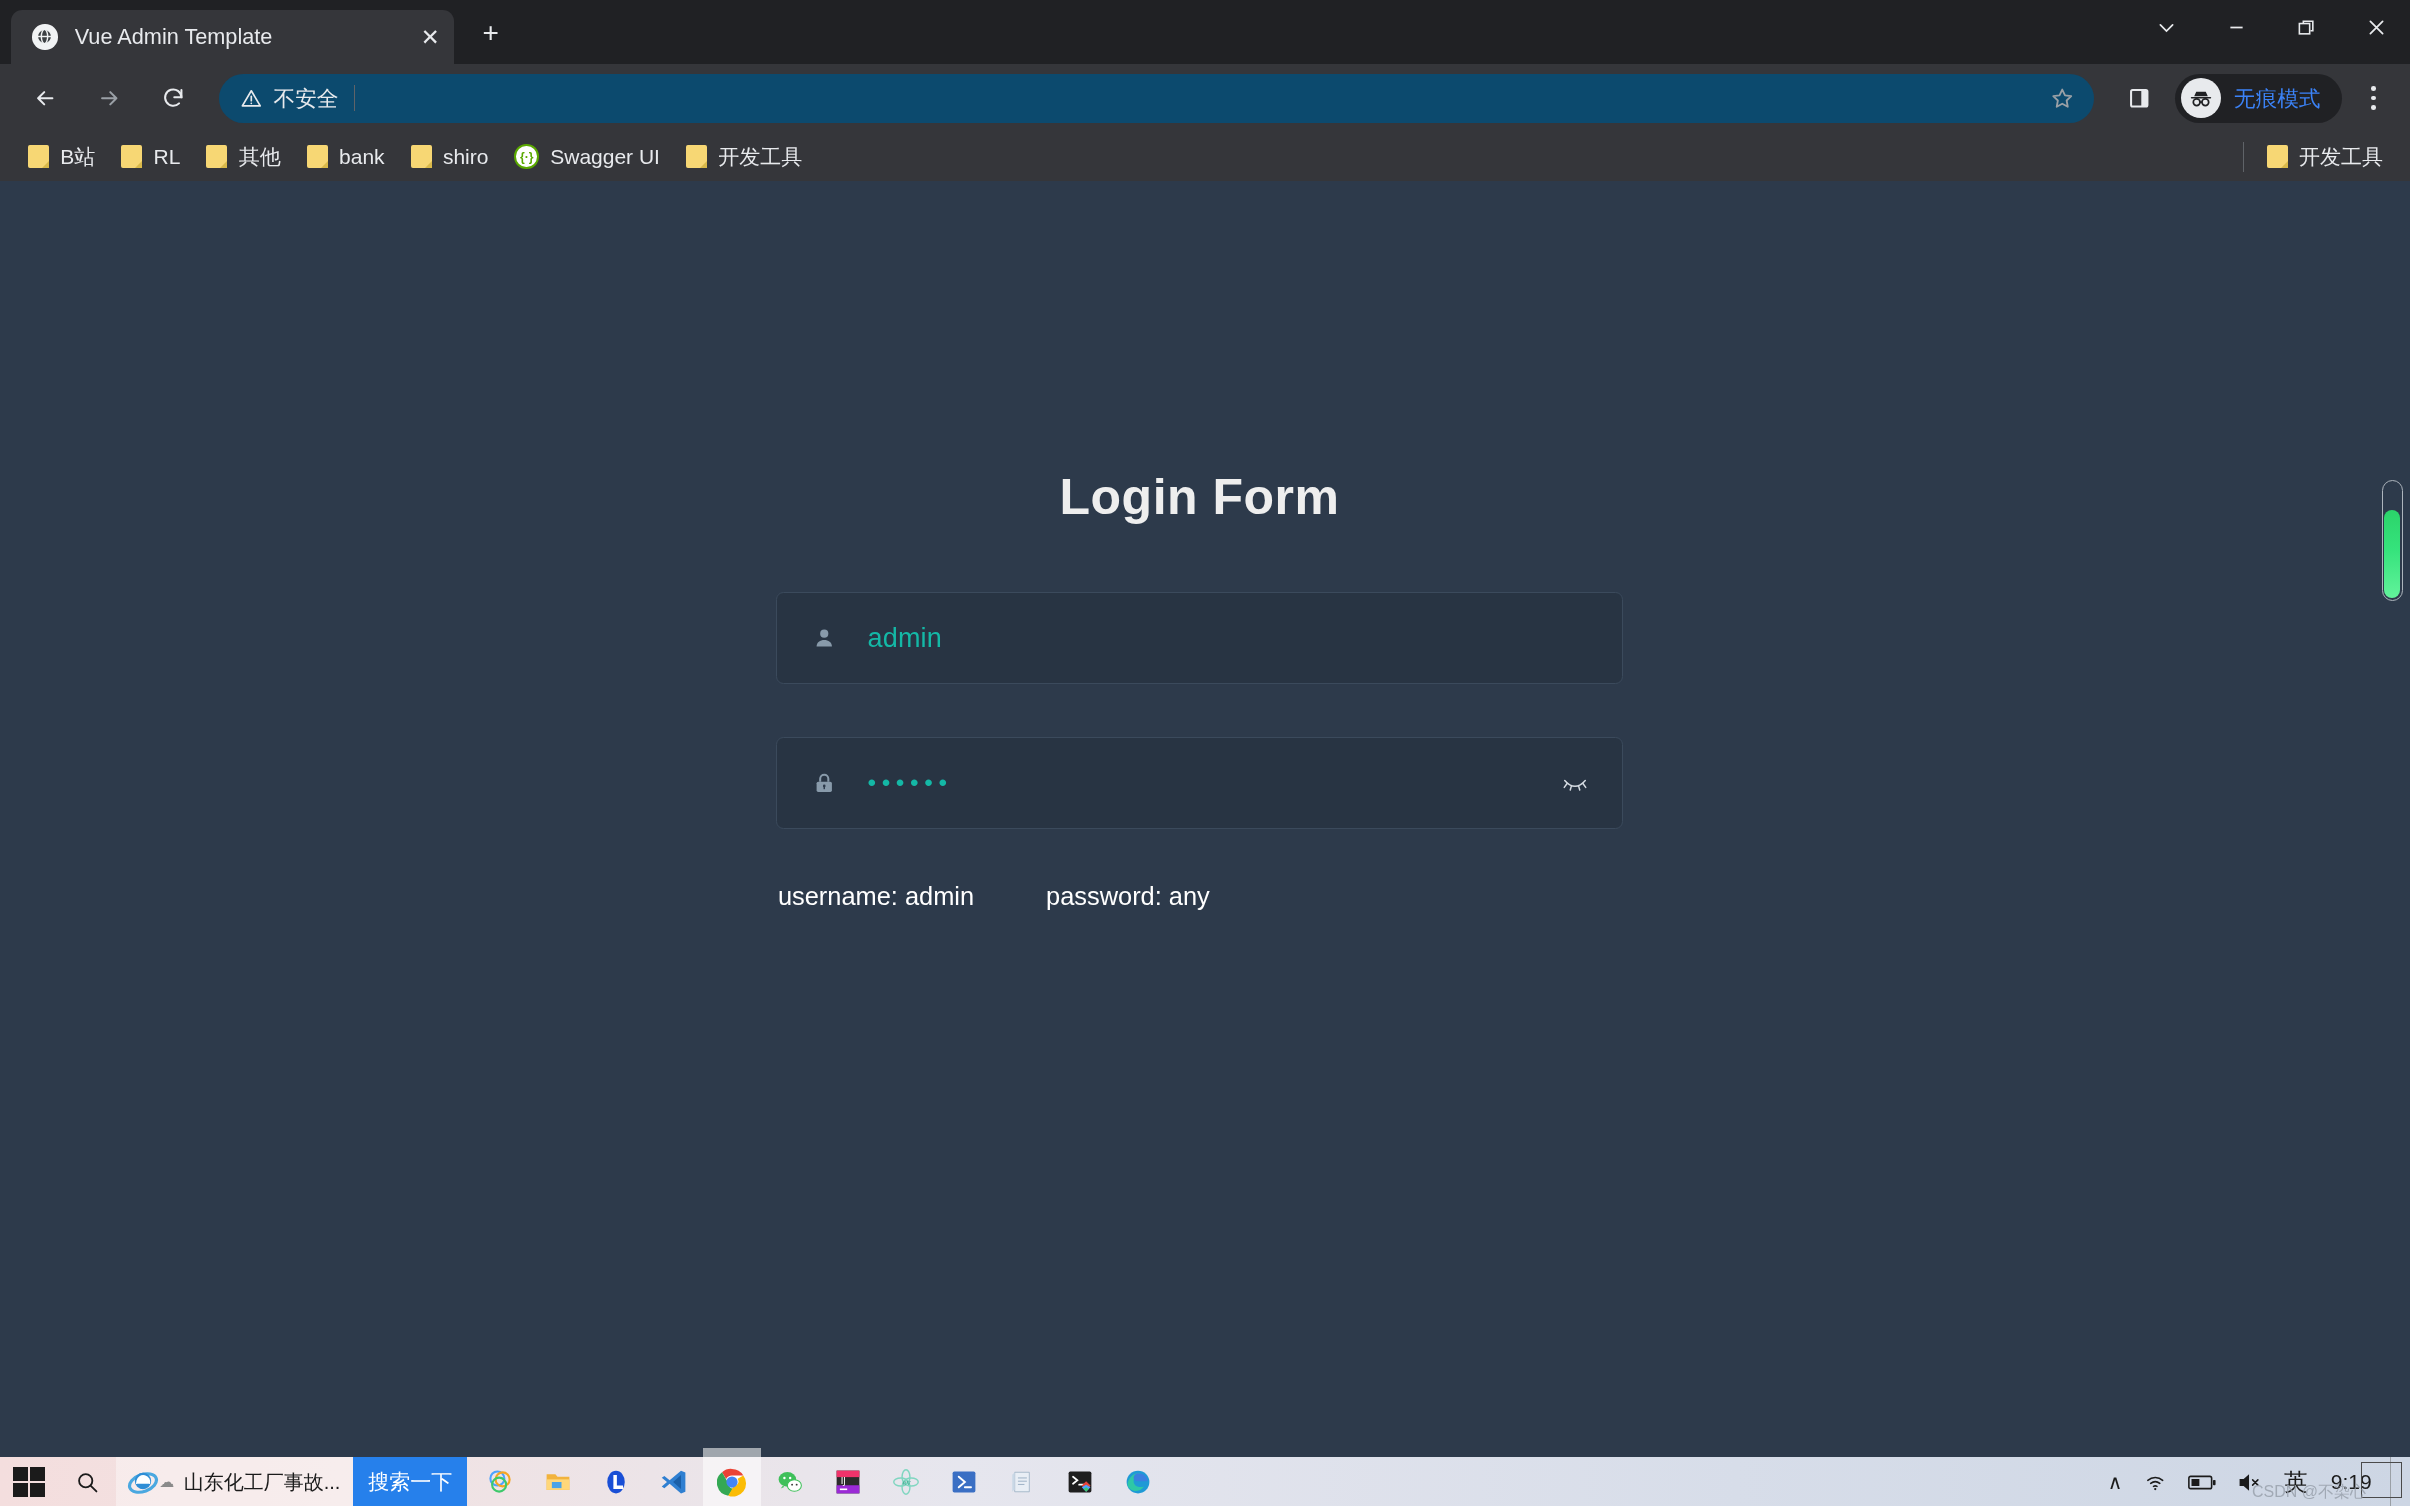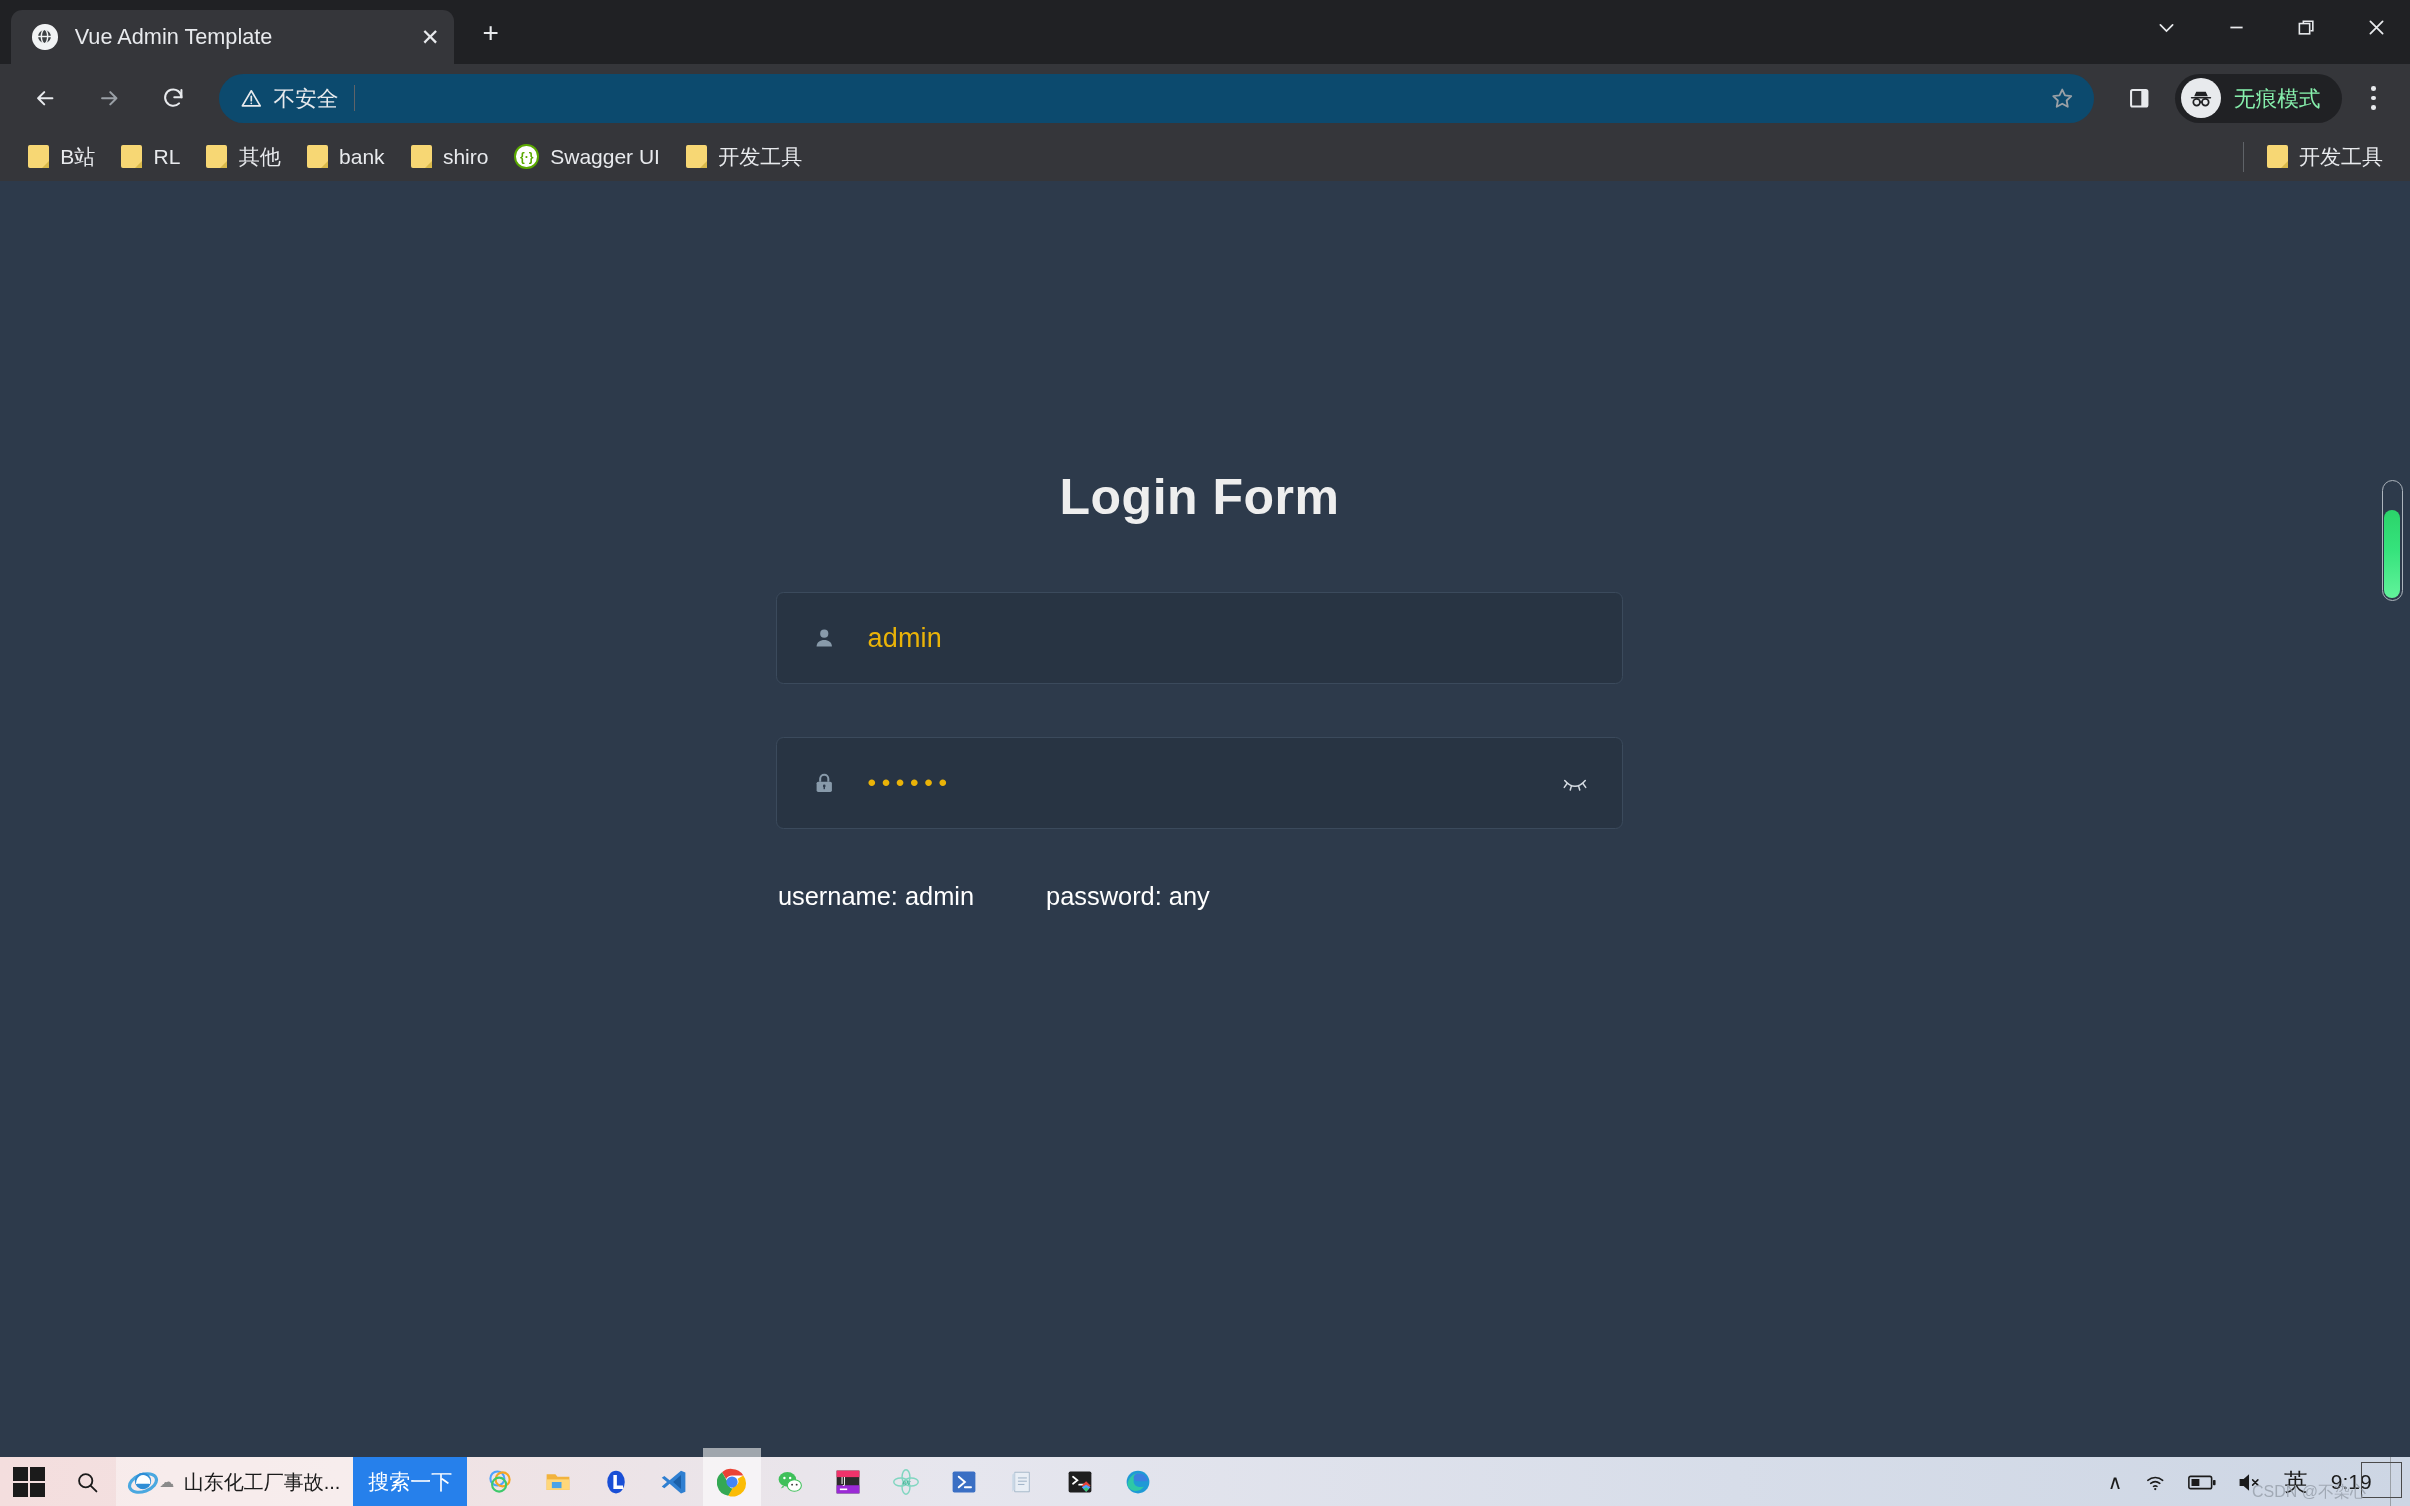--- a/index.html
+++ b/index.html
@@ -89,21 +89,21 @@
   }
   .incognito-pill {
     display:flex; align-items:center; height:49px;
     background:#202124; border-radius:24.5px; padding:0 21px 0 5.6px;
     margin-left:5.6px; flex:0 0 auto;
   }
   .incognito-avatar {
     width:40px; height:40px; border-radius:50%; background:#e8eaed;
     display:flex; align-items:center; justify-content:center; color:#202124;
   }
-  .incognito-text { color:#86efac; font-size:21.7px; margin-left:13px; white-space:nowrap; }
+  .incognito-text { color:#3b82f6; font-size:21.7px; margin-left:13px; white-space:nowrap; }
   .menu-dots {
     width:49px; height:49px; margin-left:7.5px; flex:0 0 auto;
     display:flex; flex-direction:column; align-items:center; justify-content:center; gap:4.7px;
   }
   .menu-dots i { width:4.7px; height:4.7px; border-radius:50%; background:#e8eaed; display:block; }
 
   .bookmarks {
     position:absolute; left:0; top:132px; width:2411px; height:49px;
     background:#35363a; display:flex; align-items:center; padding:0 15px;
   }
@@ -144,21 +144,21 @@
     margin-bottom:66px; letter-spacing:0.5px;
   }
   .field {
     width:847px; height:92px; background:#283443;
     border:0.9px solid #3b4a5c; border-radius:7.5px;
     display:flex; align-items:center; padding:0 0 0 28px;
     margin-bottom:53px; position:relative;
   }
   .field-icon { width:38px; display:flex; align-items:center; justify-content:center; color:#889aaa; flex:0 0 auto; }
   .field-value {
-    margin-left:24.5px; color:#eab308; font-size:27px; letter-spacing:0.2px;
+    margin-left:24.5px; color:#14b8a6; font-size:27px; letter-spacing:0.2px;
   }
   .field-value.dots { font-size:24.5px; letter-spacing:5.6px; }
   .eye-toggle {
     position:absolute; right:28px; top:50%; transform:translateY(-50%);
     width:38px; height:38px; display:flex; align-items:center; justify-content:center;
     color:#d6dce3;
   }
   .login-btn {
     width:847px; height:79px; background:#409eff; border:none; border-radius:6.6px;
     color:#ffffff; font-size:28px; font-family:"Liberation Sans", sans-serif;

